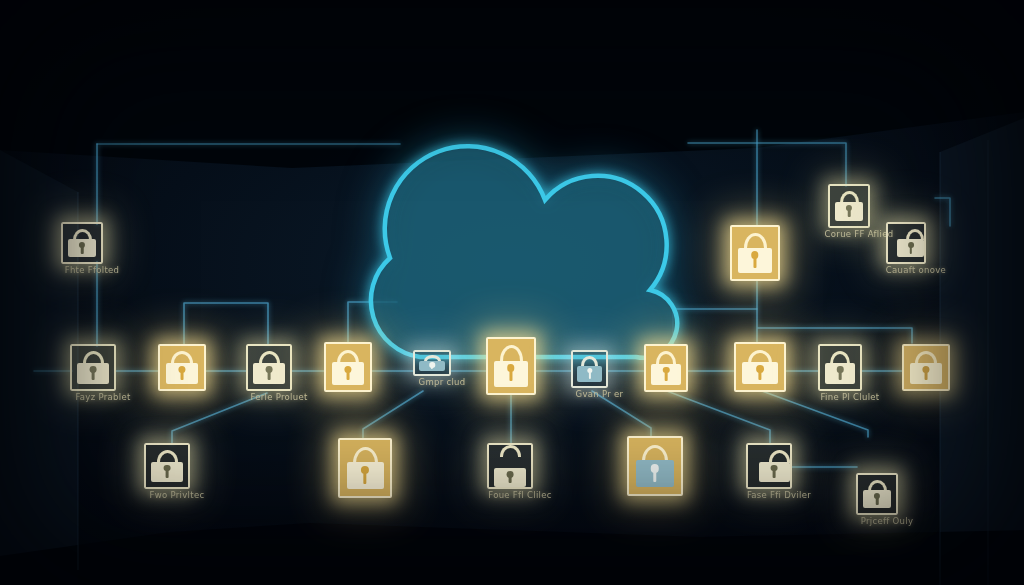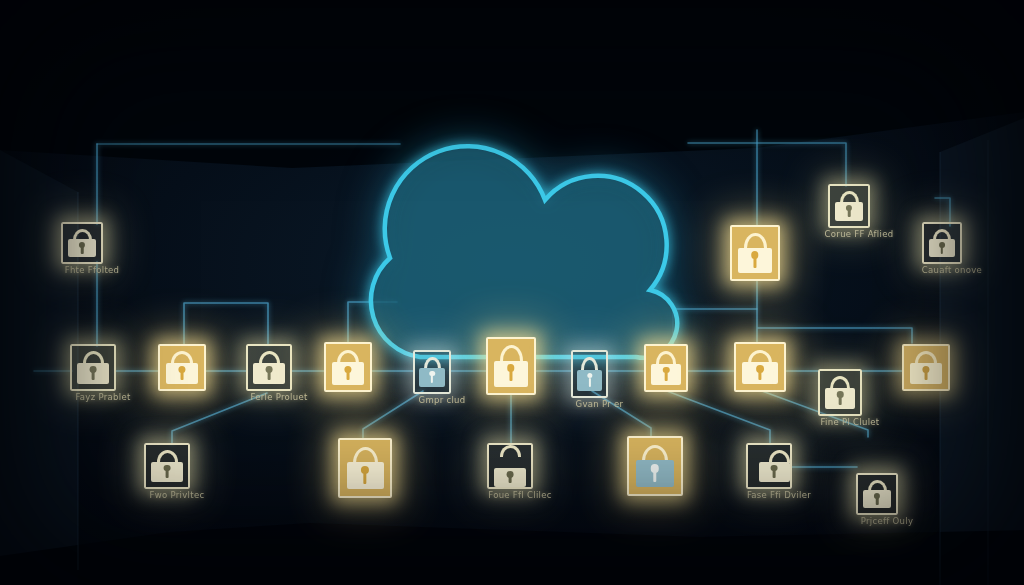--- a/index.html
+++ b/index.html
@@ -127,21 +127,21 @@
         </div>
       </div>
       <div class="lock olive" style="left: 828px; top: 184px; width: 42px; height: 44px;">
         <div class="shackle"></div>
         <div class="lock-body">
           <div class="keyhole-circle"></div>
           <div class="keyhole-stem"></div>
         </div>
         <div class="lock-label">Corue FF Aflied</div>
       </div>
-      <div class="lock cream" style="left: 922px; top: 222px; width: 40px; height: 42px;">
+      <div class="lock cream" style="left: 886px; top: 222px; width: 40px; height: 42px; align-items: flex-end;">
         <div class="shackle"></div>
         <div class="lock-body">
           <div class="keyhole-circle"></div>
           <div class="keyhole-stem"></div>
         </div>
         <div class="lock-label">Cauaft onove</div>
       </div>
       <div class="lock olive" style="left: 70px; top: 344px; width: 46px; height: 47px;">
         <div class="shackle"></div>
         <div class="lock-body">
@@ -165,36 +165,36 @@
         </div>
         <div class="lock-label">Ferle Proluet</div>
       </div>
       <div class="lock gold" style="left: 324px; top: 342px; width: 48px; height: 50px;">
         <div class="shackle"></div>
         <div class="lock-body">
           <div class="keyhole-circle"></div>
           <div class="keyhole-stem"></div>
         </div>
       </div>
-      <div class="lock teal" style="left: 413px; top: 350px; width: 38px; height: 44px;">
+      <div class="lock teal" style="left: 413px; top: 350px; width: 38px; height: 26px;">
         <div class="shackle"></div>
         <div class="lock-body">
           <div class="keyhole-circle"></div>
           <div class="keyhole-stem"></div>
         </div>
         <div class="lock-label">Gmpr clud</div>
       </div>
       <div class="lock gold" style="left: 486px; top: 337px; width: 50px; height: 58px;">
         <div class="shackle"></div>
         <div class="lock-body">
           <div class="keyhole-circle"></div>
           <div class="keyhole-stem"></div>
         </div>
       </div>
-      <div class="lock teal" style="left: 571px; top: 350px; width: 37px; height: 48px;">
+      <div class="lock teal" style="left: 571px; top: 350px; width: 37px; height: 38px;">
         <div class="shackle"></div>
         <div class="lock-body">
           <div class="keyhole-circle"></div>
           <div class="keyhole-stem"></div>
         </div>
         <div class="lock-label">Gvan Pr er</div>
       </div>
       <div class="lock gold" style="left: 644px; top: 344px; width: 44px; height: 48px;">
         <div class="shackle"></div>
         <div class="lock-body">
@@ -202,21 +202,21 @@
           <div class="keyhole-stem"></div>
         </div>
       </div>
       <div class="lock gold" style="left: 734px; top: 342px; width: 52px; height: 50px;">
         <div class="shackle"></div>
         <div class="lock-body">
           <div class="keyhole-circle"></div>
           <div class="keyhole-stem"></div>
         </div>
       </div>
-      <div class="lock olive" style="left: 818px; top: 344px; width: 44px; height: 47px; margin-top: 25px;">
+      <div class="lock olive" style="left: 818px; top: 344px; width: 44px; height: 47px;">
         <div class="shackle"></div>
         <div class="lock-body">
           <div class="keyhole-circle"></div>
           <div class="keyhole-stem"></div>
         </div>
         <div class="lock-label">Fine Pl Clulet</div>
       </div>
       <div class="lock gold-dim" style="left: 902px; top: 344px; width: 48px; height: 47px;">
         <div class="shackle"></div>
         <div class="lock-body">

